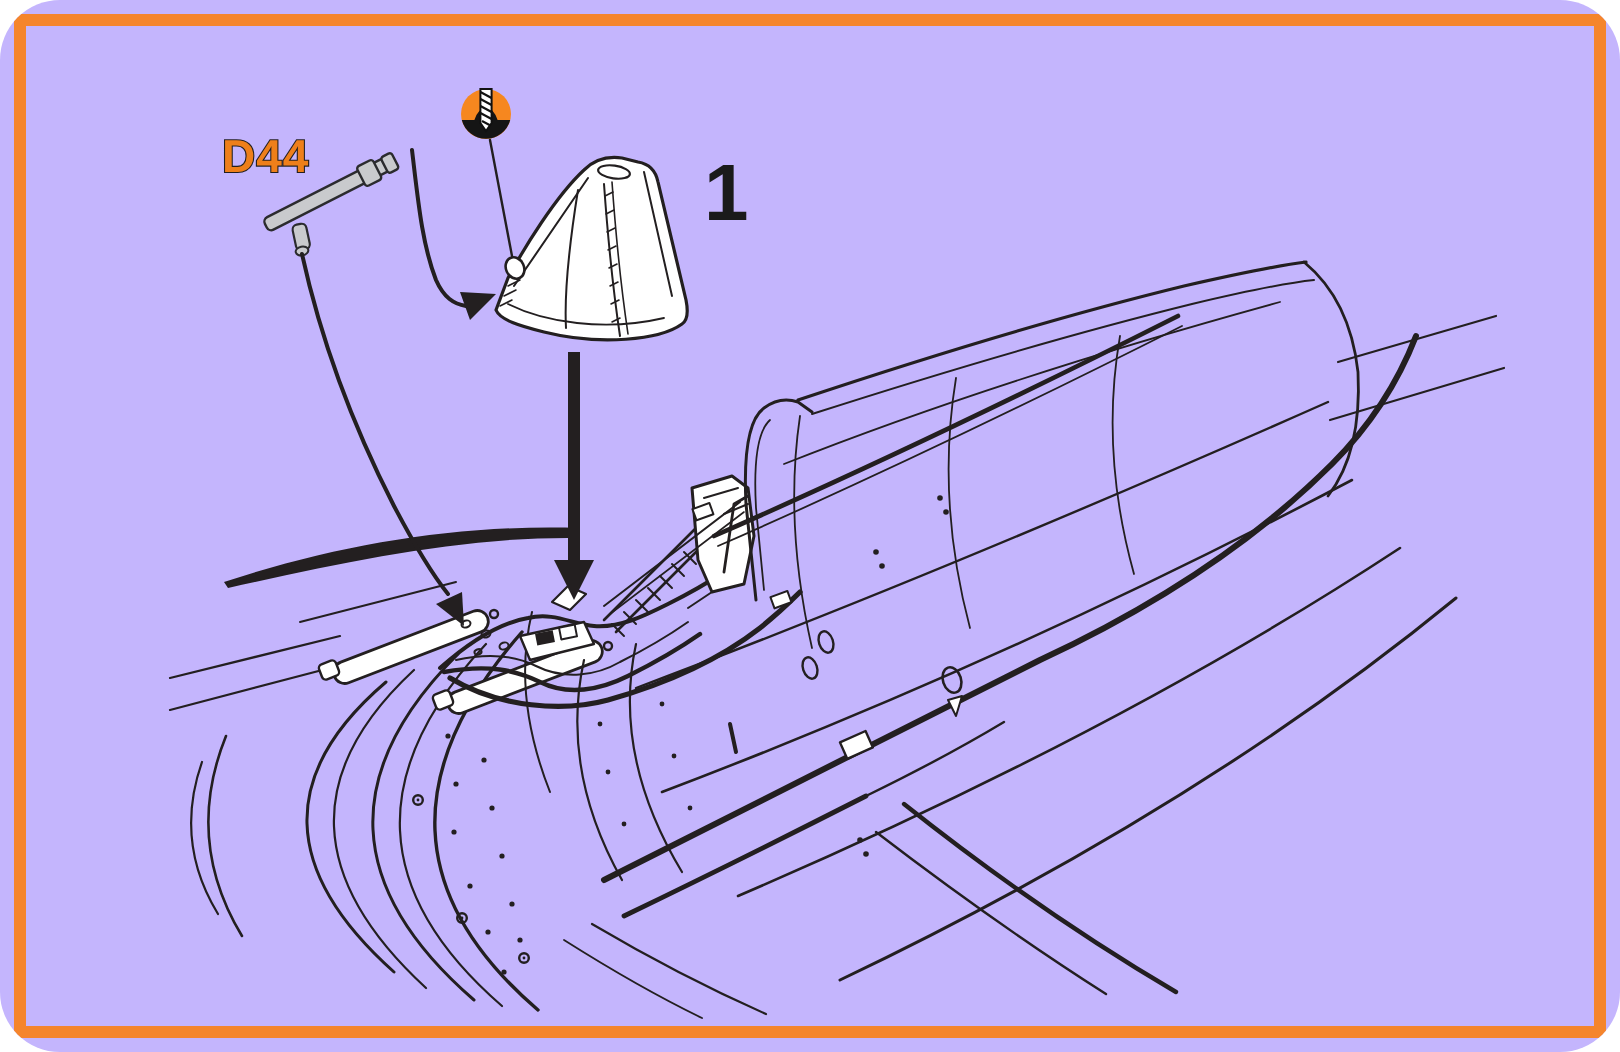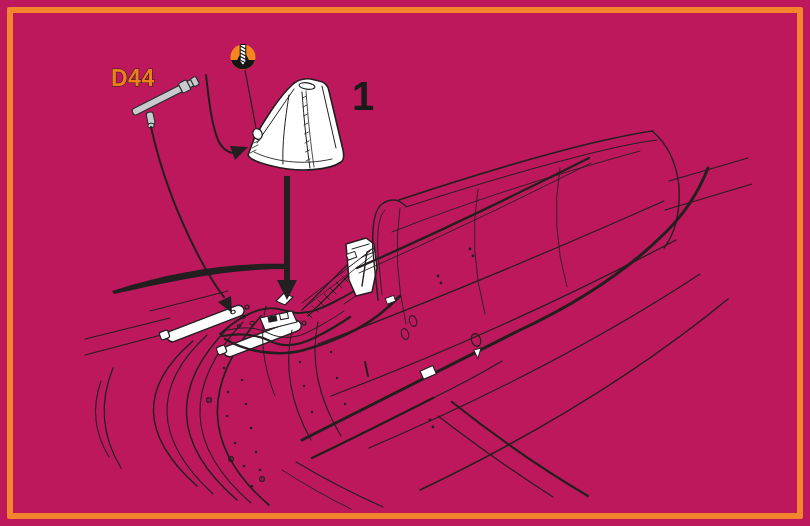--- a/index.html
+++ b/index.html
@@ -1,17 +1,17 @@
 <!DOCTYPE html>
 <html><head>
 <meta charset="utf-8">
 <style>
   html,body{margin:0;padding:0;background:#ffffff;}
-  .sheet{position:relative;width:810px;height:526px;background:#be185d;overflow:hidden;
-         font-family:"Liberation Sans",sans-serif;}
+  .sheet{position:relative;width:810px;height:526px;background:#c4b5fd;overflow:hidden;
+         font-family:"Liberation Sans",sans-serif;border-radius:30px;}
   .frame{position:absolute;left:7px;top:7px;right:7px;bottom:7px;
          border:6px solid #F5852C;border-radius:2px;pointer-events:none;}
   svg{position:absolute;left:0;top:0;}
   .art{stroke:#231F20;fill:none;stroke-linecap:round;stroke-linejoin:round;}
   .artf{stroke:#231F20;fill:#ffffff;stroke-linecap:round;stroke-linejoin:round;}
   .grey{stroke:#2b2b2e;fill:#C9CACD;stroke-linecap:round;stroke-linejoin:round;}
   .dot{fill:#231F20;stroke:none;}
   text{font-family:"Liberation Sans","DejaVu Sans",sans-serif;}
   .part-label{font-weight:bold;font-size:23px;fill:#EE7F1A;stroke:#231F20;stroke-width:1.1px;
               paint-order:stroke;letter-spacing:.5px;}

